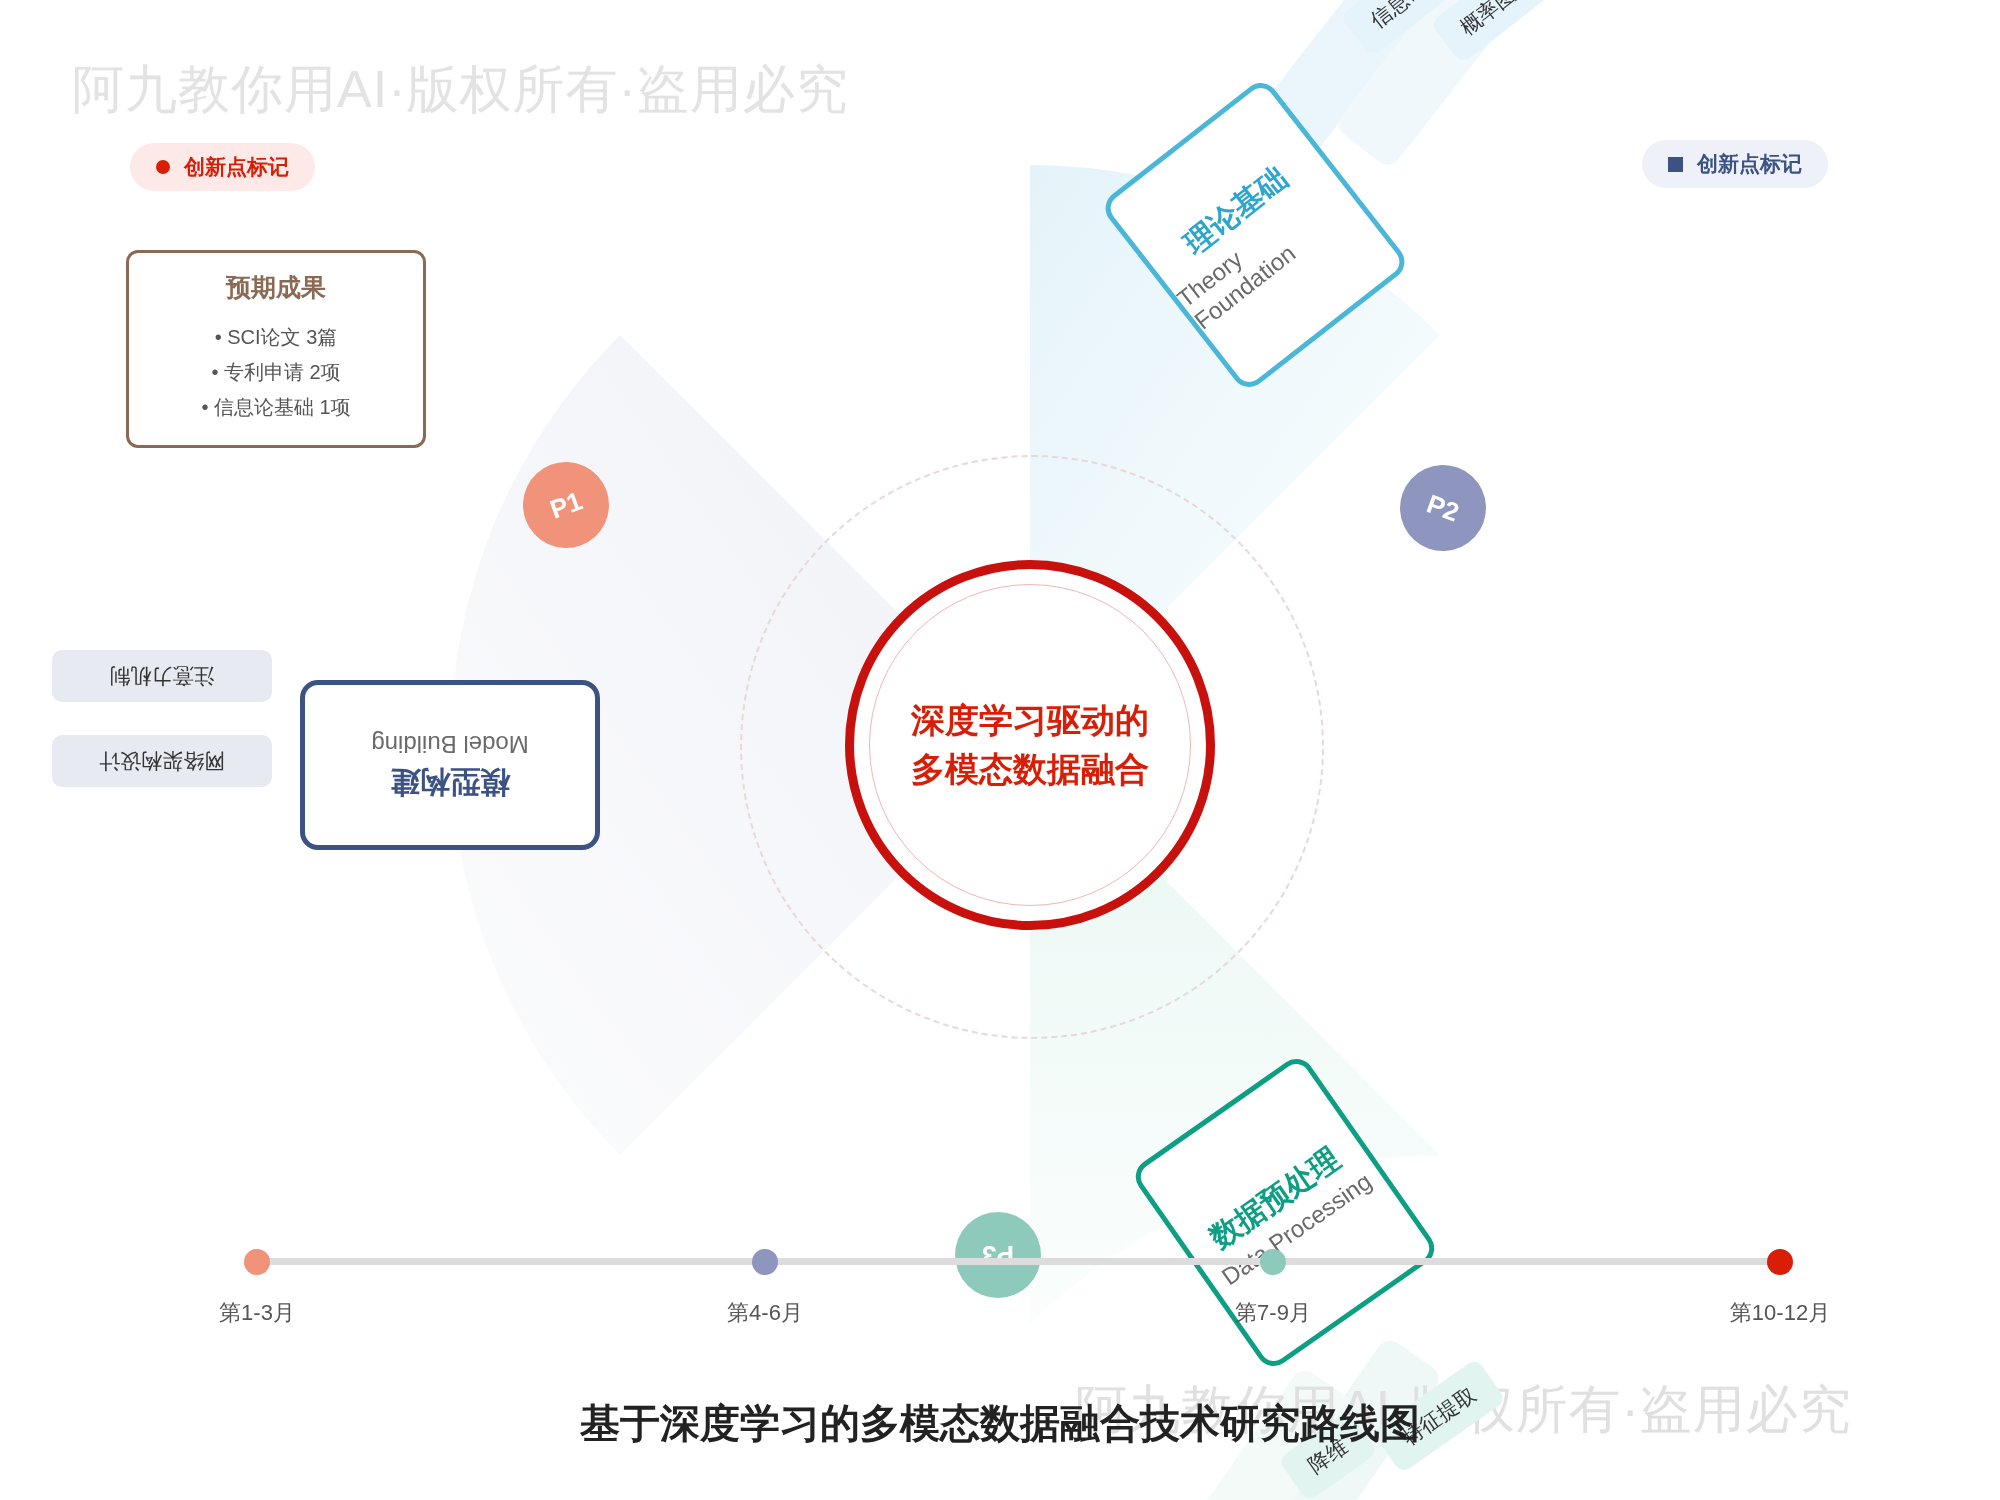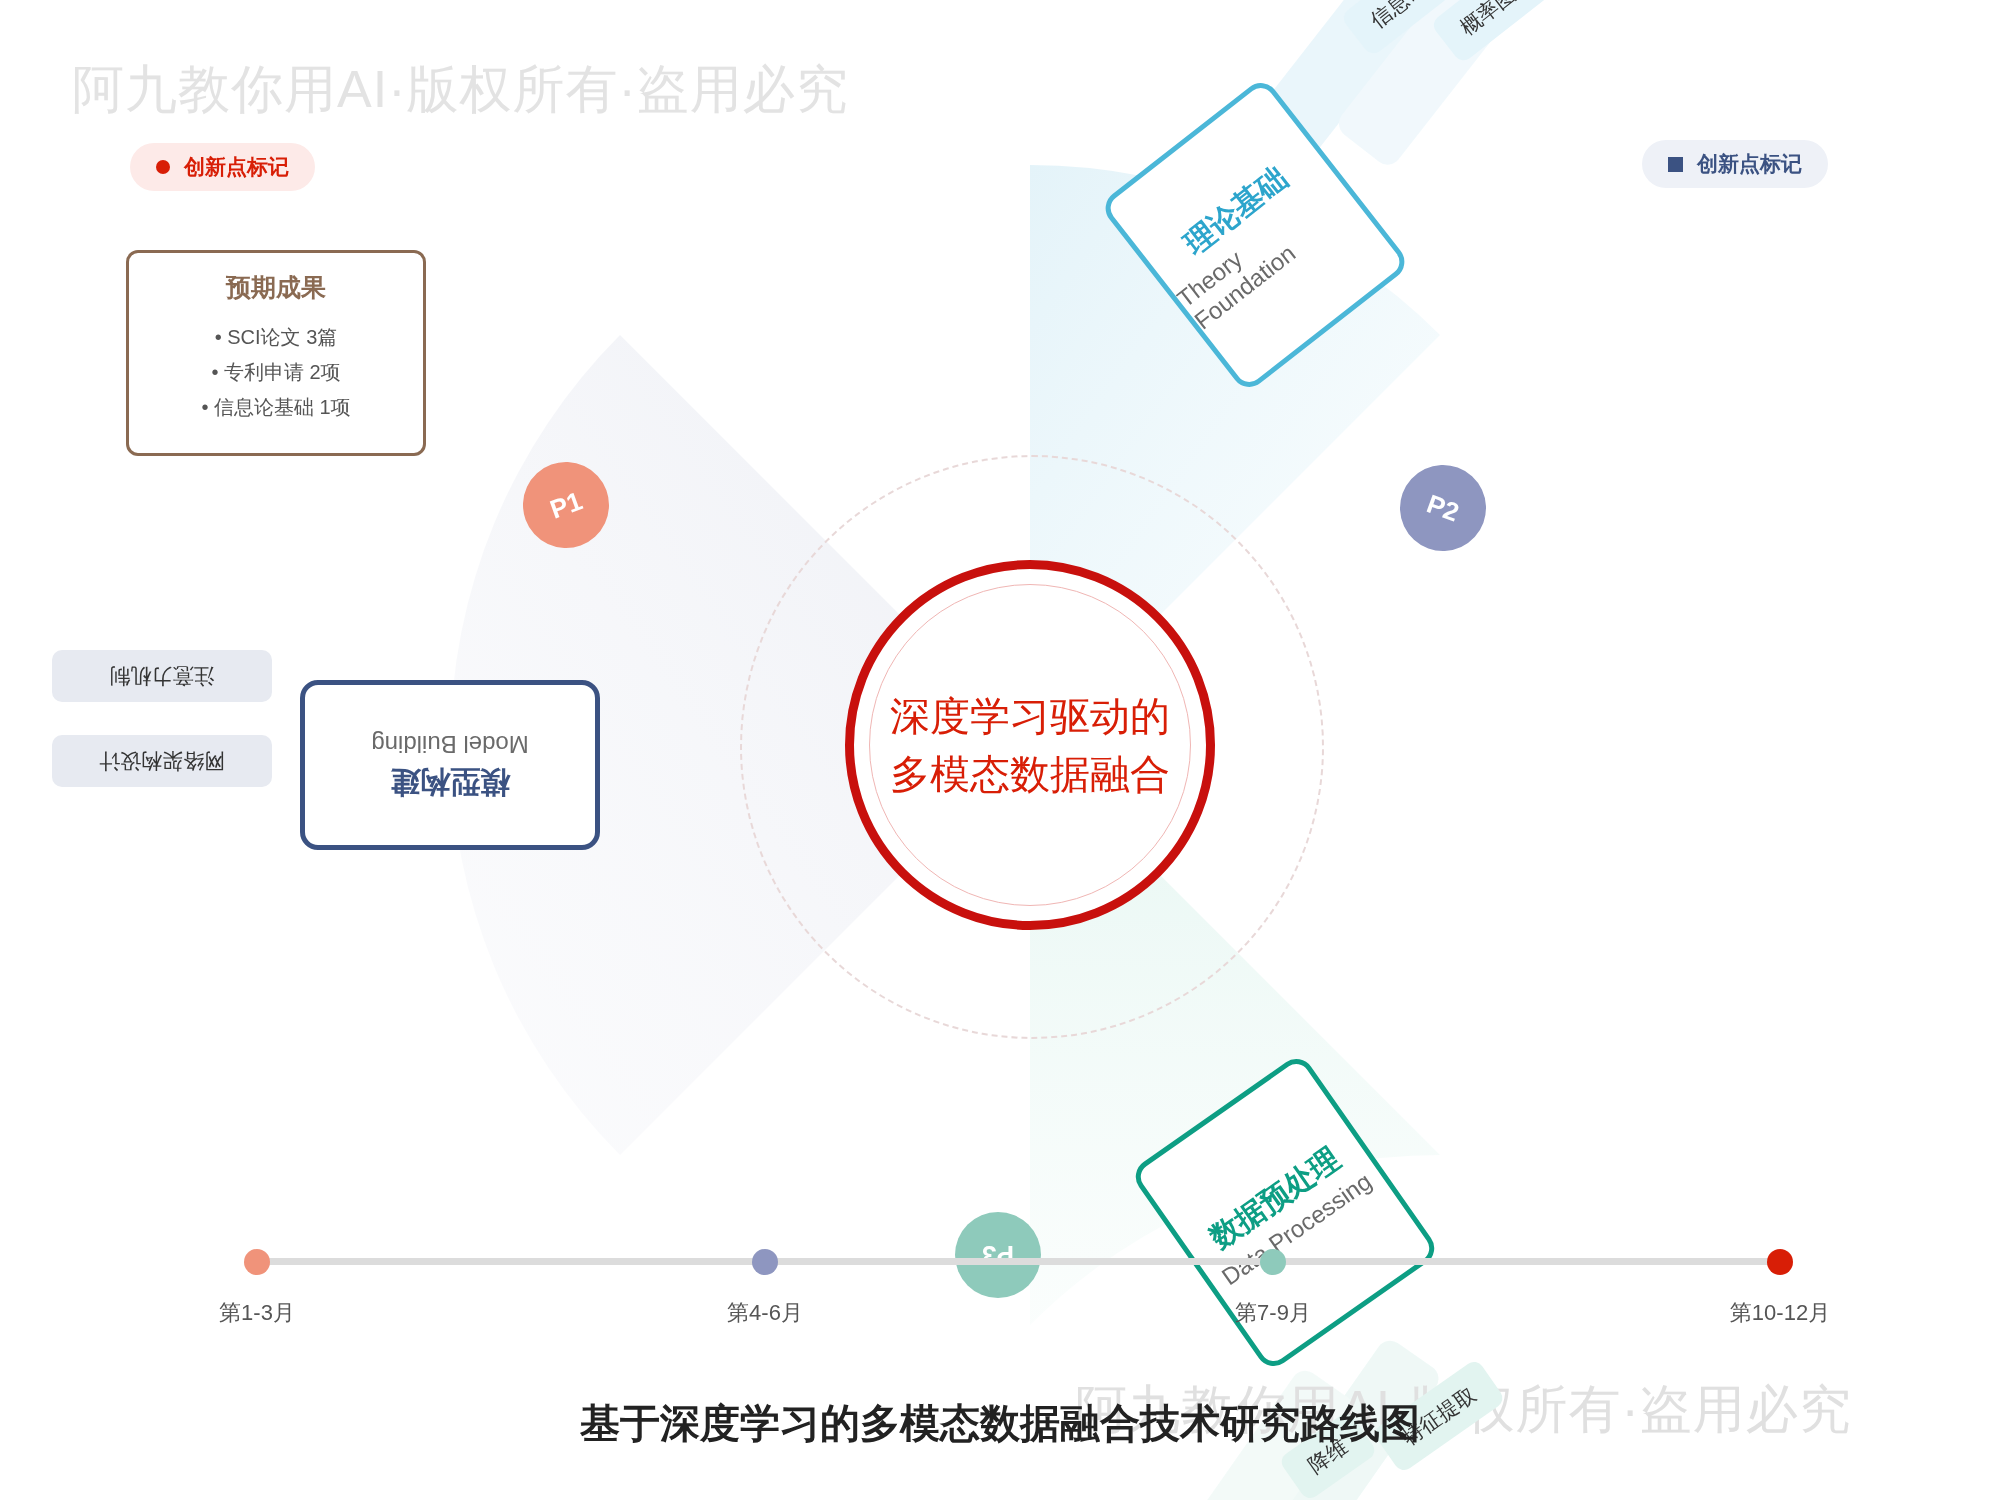--- a/index.html
+++ b/index.html
@@ -36,21 +36,21 @@
   .legend-innov{left:130px;top:143px;background:#fdeae8;color:#d81e06;}
   .legend-key{left:1642px;top:140px;background:#eef1f7;color:#3b5282;}
   .dot-round{width:14px;height:14px;border-radius:50%;background:#d81e06;display:block;}
   .dot-square{width:15px;height:15px;background:#3b5282;display:block;}
 
   
   .outcome{
     position:absolute;left:126px;top:250px;width:300px;
     border:3px solid #8a6a52;border-radius:12px;
     background:#ffffff;
-    padding:18px 10px 28px;
+    padding:18px 10px 20px;
     box-sizing:border-box;
     text-align:center;
   }
   .outcome h3{
     margin:0 0 16px;font-size:25px;color:#8a6a52;font-weight:bold;
   }
   .outcome ul{list-style:none;margin:0;padding:0;}
   .outcome li{
     font-size:20px;color:#555;line-height:1.75;text-align:center;
   }
@@ -67,21 +67,21 @@
     box-sizing:border-box;
   }
   .core-inner{
     position:absolute;left:15px;top:15px;right:15px;bottom:15px;
     border:1.5px solid #f0b6b4;border-radius:50%;
   }
   .core-label{
     position:absolute;left:0;right:0;top:50%;
     transform:translateY(-50%);
     text-align:center;
-    color:#d81e06;font-weight:normal;font-size:40px;line-height:1.45;
+    color:#d81e06;font-weight:bold;font-size:34px;line-height:1.45;
   }
   .dashed-ring{
     position:absolute;left:740px;top:455px;width:580px;height:580px;
     border:2px dashed #e8d8d8;border-radius:50%;
   }
 
   
   .card{
     position:absolute;
     background:#ffffff;

